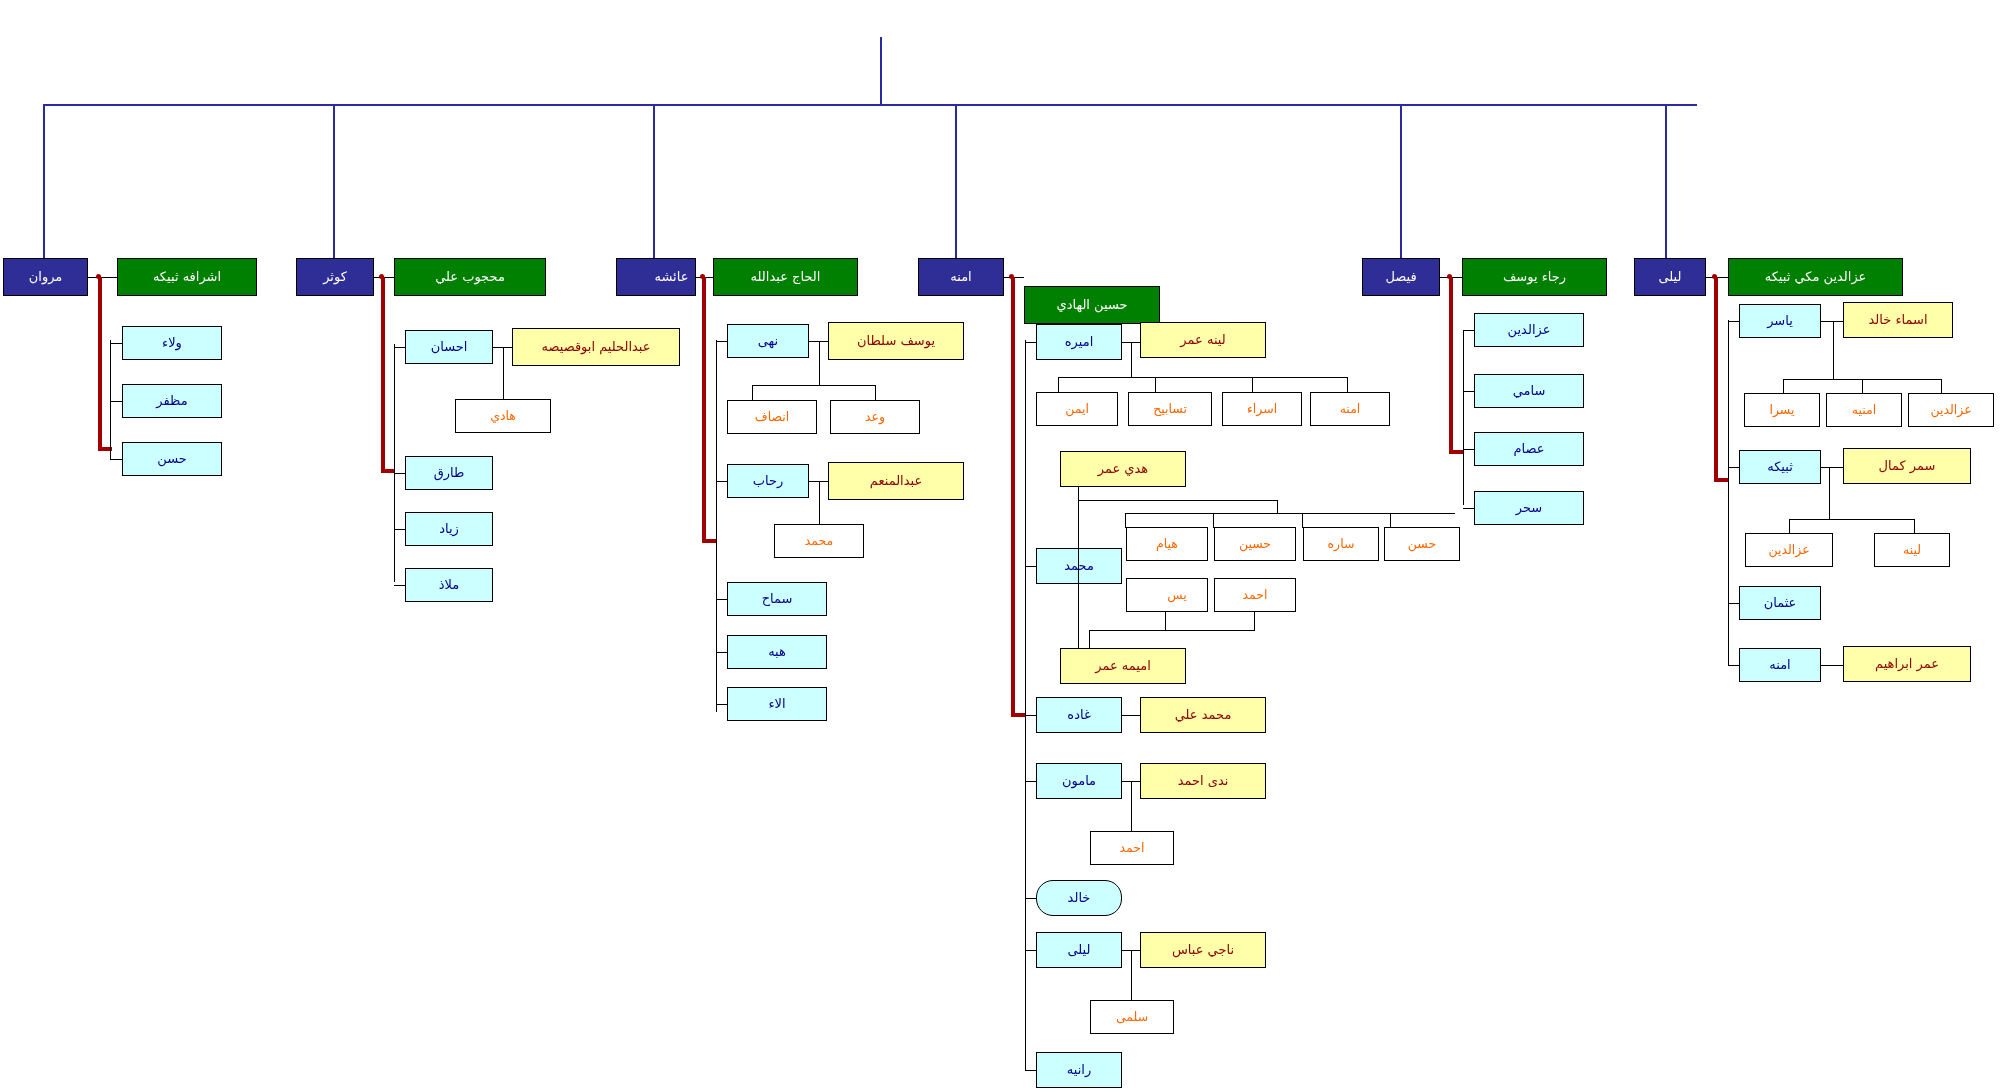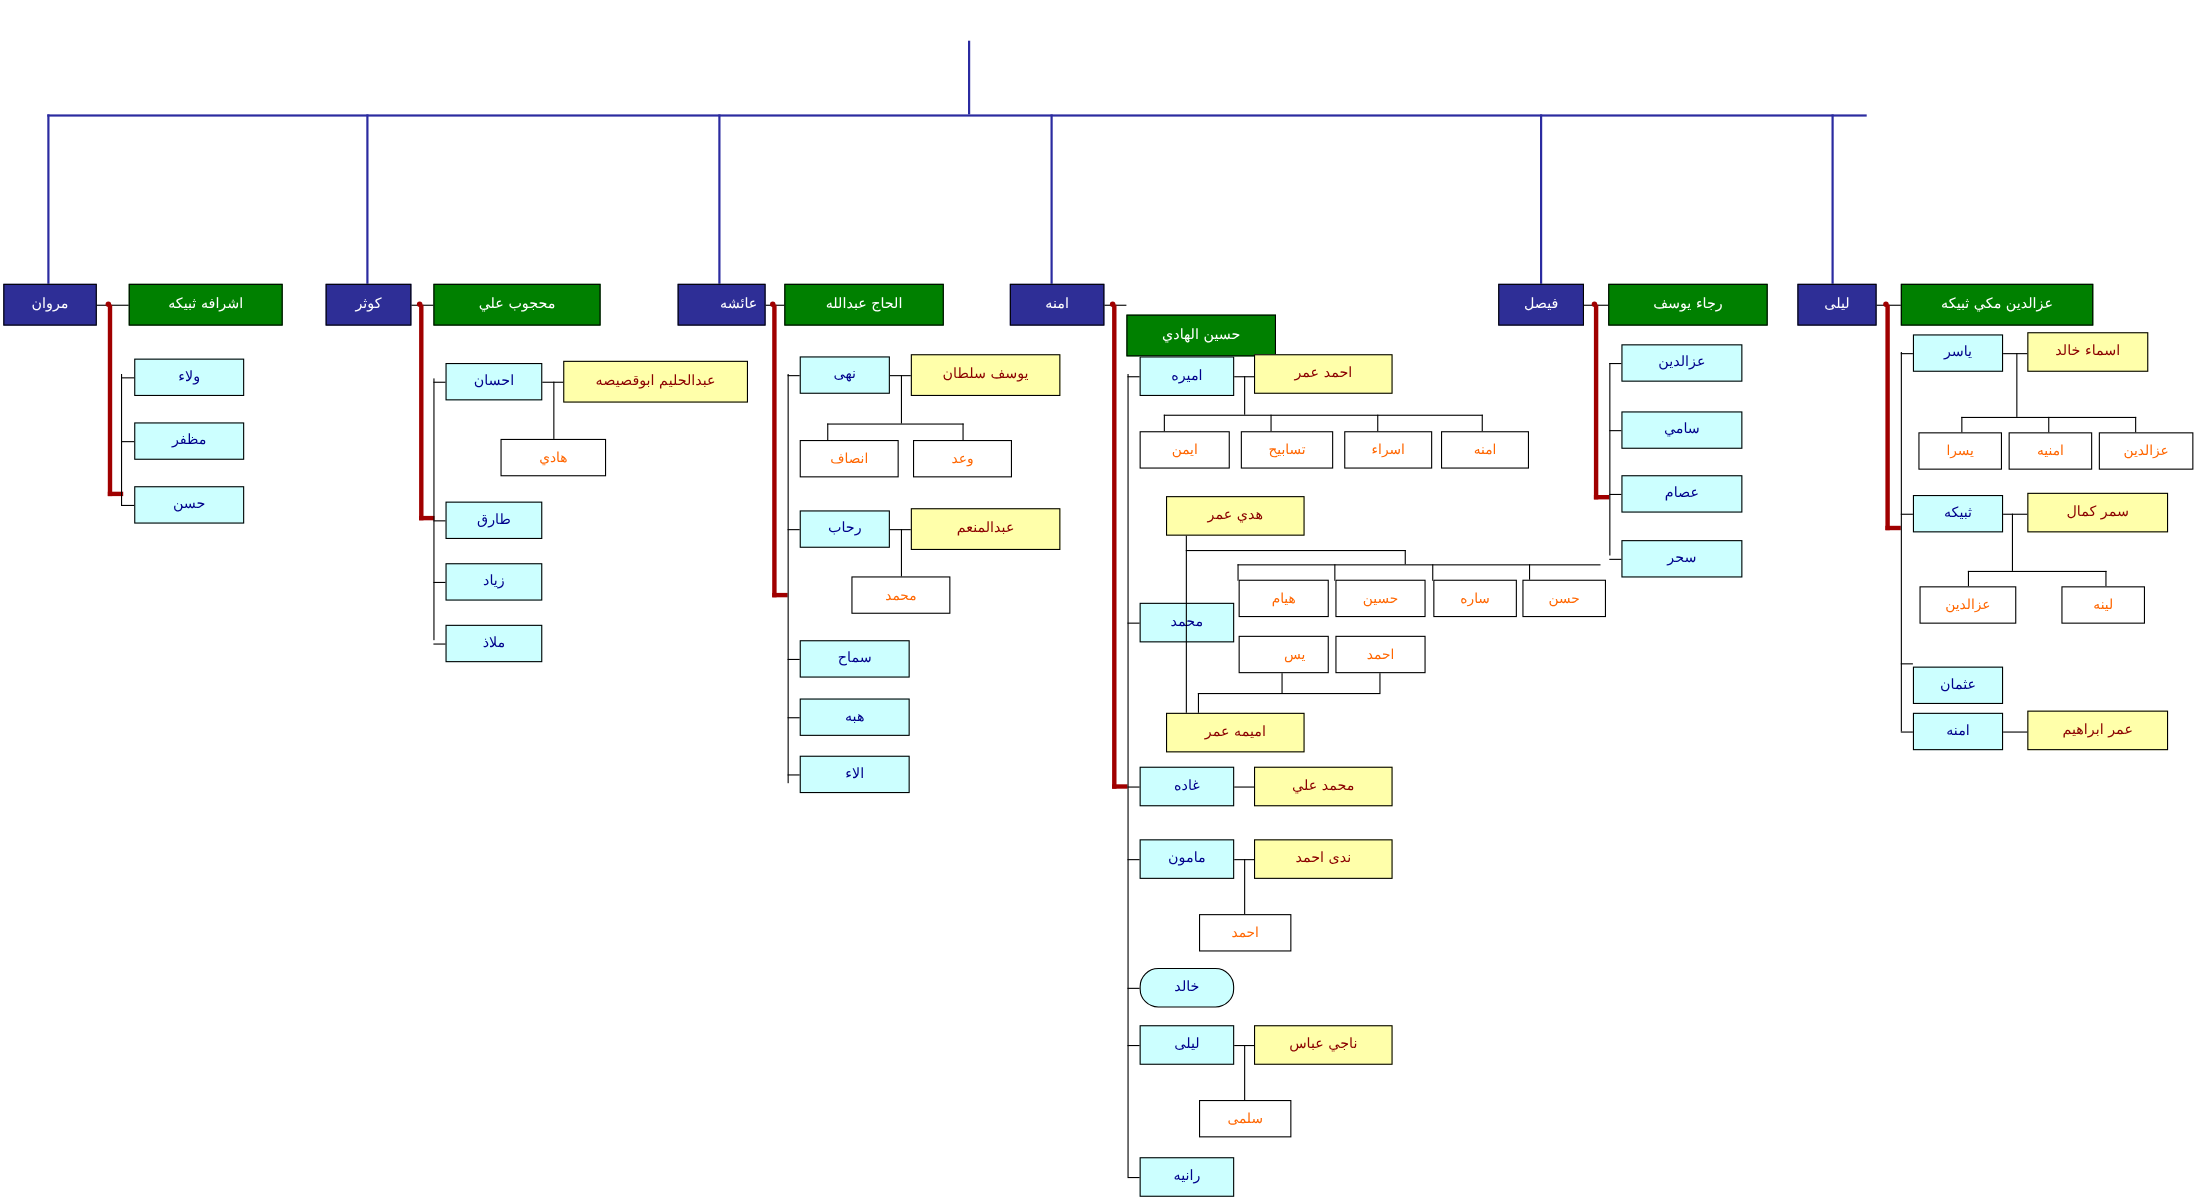--- a/index.html
+++ b/index.html
@@ -138,21 +138,21 @@
   <div class="node blue" style="left:918px;top:258px;width:86px;height:38px;">امنه</div>
   <div class="node green" style="left:1024px;top:258px;width:136px;height:38px;margin-top:28px;">حسين الهادي</div>
   <div class="blk h" style="left:1004px;top:277px;width:20px;"></div>
   <div class="red v" style="left:1011px;top:277px;height:440px;"></div>
   <div class="red h" style="left:1011px;top:713px;width:14px;"></div>
   <div class="reddot" style="left:1009px;top:274px;"></div>
   <div class="blk v" style="left:1025px;top:340px;height:730px;"></div>
 
   <div class="node cyan" style="left:1036px;top:324px;width:86px;height:36px;">اميره</div>
   <div class="blk h" style="left:1025px;top:342px;width:11px;"></div>
-  <div class="node yellow" style="left:1140px;top:322px;width:126px;height:36px;">احمد عمر</div>
+  <div class="node yellow" style="left:1140px;top:322px;width:126px;height:36px;">لينه عمر</div>
   <div class="blk h" style="left:1122px;top:342px;width:18px;"></div>
   <div class="blk v" style="left:1131px;top:342px;height:35px;"></div>
   <div class="blk h" style="left:1058px;top:377px;width:290px;"></div>
   <div class="blk v" style="left:1058px;top:377px;height:16px;"></div>
   <div class="blk v" style="left:1155px;top:377px;height:16px;"></div>
   <div class="blk v" style="left:1252px;top:377px;height:16px;"></div>
   <div class="blk v" style="left:1347px;top:377px;height:16px;"></div>
   <div class="node white" style="left:1036px;top:392px;width:82px;height:34px;">ايمن</div>
   <div class="node white" style="left:1128px;top:392px;width:84px;height:34px;">تسابيح</div>
   <div class="node white" style="left:1222px;top:392px;width:80px;height:34px;">اسراء</div>
@@ -251,21 +251,21 @@
   <div class="blk h" style="left:1728px;top:467px;width:11px;"></div>
   <div class="node yellow" style="left:1843px;top:448px;width:128px;height:36px;">سمر كمال</div>
   <div class="blk h" style="left:1821px;top:467px;width:22px;"></div>
   <div class="blk v" style="left:1829px;top:467px;height:52px;"></div>
   <div class="blk h" style="left:1789px;top:519px;width:126px;"></div>
   <div class="blk v" style="left:1789px;top:519px;height:14px;"></div>
   <div class="blk v" style="left:1914px;top:519px;height:14px;"></div>
   <div class="node white" style="left:1745px;top:533px;width:88px;height:34px;">عزالدين</div>
   <div class="node white" style="left:1874px;top:533px;width:76px;height:34px;">لينه</div>
 
-  <div class="node cyan" style="left:1739px;top:586px;width:82px;height:34px;margin-top:20px;">عثمان</div>
+  <div class="node cyan" style="left:1739px;top:586px;width:82px;height:34px;">عثمان</div>
   <div class="blk h" style="left:1728px;top:603px;width:11px;"></div>
 
   <div class="node cyan" style="left:1739px;top:648px;width:82px;height:34px;">امنه</div>
   <div class="blk h" style="left:1728px;top:665px;width:11px;"></div>
   <div class="node yellow" style="left:1843px;top:646px;width:128px;height:36px;">عمر ابراهيم</div>
   <div class="blk h" style="left:1821px;top:665px;width:22px;"></div>
 
 </div>
 
 </body></html>

